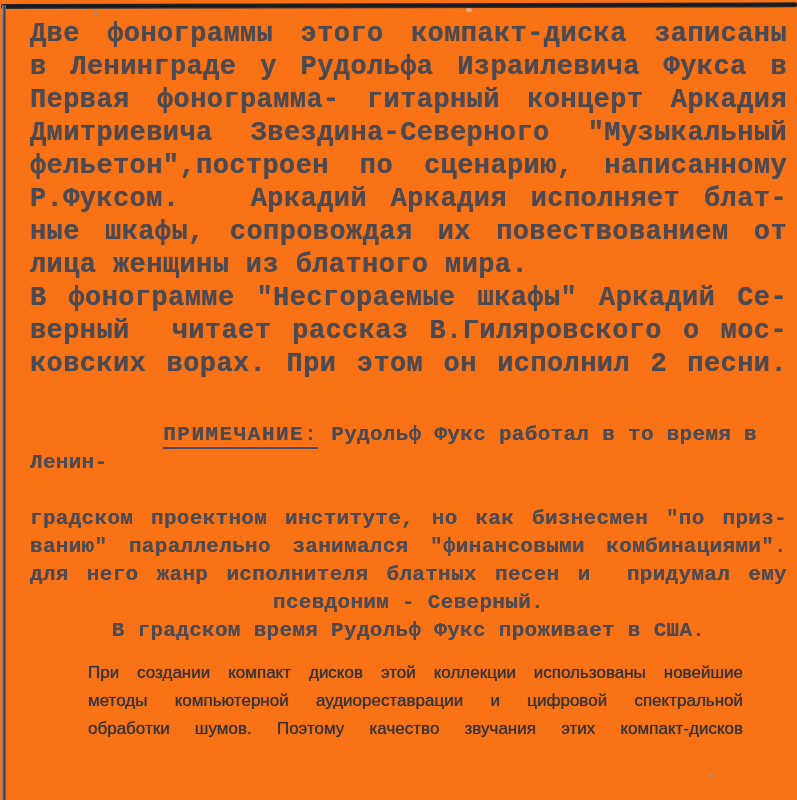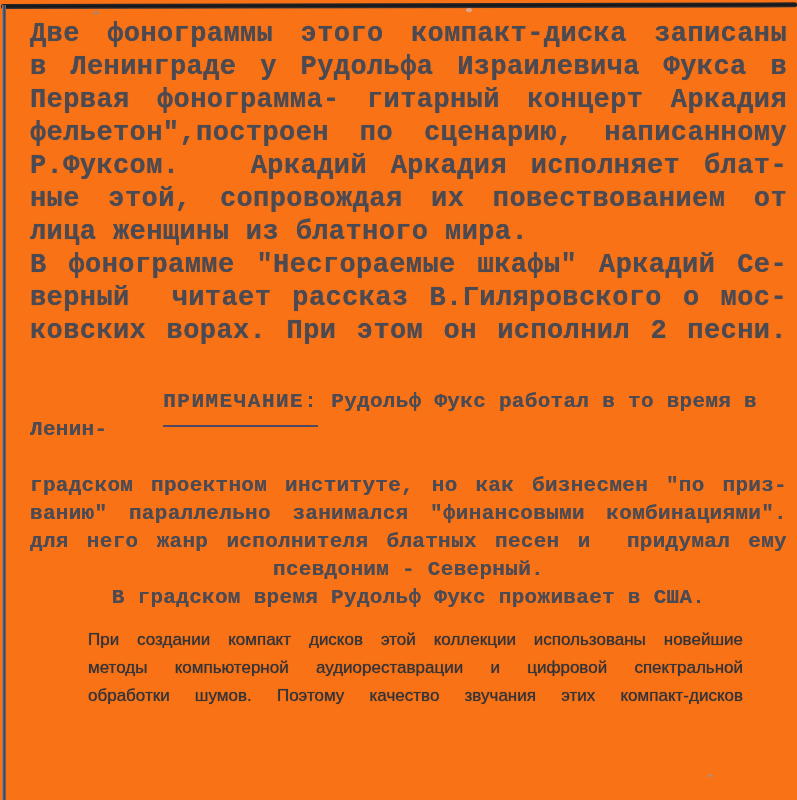--- a/index.html
+++ b/index.html
@@ -42,21 +42,21 @@
   .nline {
     font-size:21px; line-height:28px; font-weight:bold;
     color:#4c4b53; letter-spacing:0.3px;
     white-space:pre-wrap;
     text-shadow:0 0 0.6px rgba(76,75,83,0.8);
     text-align:center;
   }
   .note-label {
     letter-spacing:1.5px;
     border-bottom:2px solid #4f4a64;
-    padding-bottom:12px;
+    padding-bottom:1px;
   }
 
   
   .resto-block { margin-top:14px; margin-left:58px; width:655px; }
   .sline {
     font-family:"Liberation Sans","DejaVu Sans",sans-serif;
     font-size:17px; line-height:28px; font-weight:normal;
     color:#343338;
     white-space:pre-wrap;
     text-shadow:0 0 0.9px rgba(52,51,56,0.9);
@@ -72,23 +72,24 @@
   <div class="speck s1"></div>
   <div class="speck s2"></div>
   <div class="speck s3"></div>
 
   <div class="content">
 
     <div>
       <div class="tline fill">Две фонограммы этого компакт-диска записаны</div>
       <div class="tline fill">в Ленинграде у Рудольфа Израилевича Фукса в</div>
       <div class="tline fill">Первая фонограмма- гитарный концерт Аркадия</div>
+      <div class="tline fill">Дмитриевича Звездина-Северного "Музыкальный</div>
       <div class="tline fill">фельетон",построен по сценарию, написанному</div>
       <div class="tline fill">Р.Фуксом.   Аркадий Аркадия исполняет блат-</div>
-      <div class="tline fill">ные этой, сопровождая их повествованием от</div>
+      <div class="tline fill">ные шкафы, сопровождая их повествованием от</div>
       <div class="tline">лица женщины из блатного мира.</div>
       <div class="tline fill">В фонограмме "Несгораемые шкафы" Аркадий Се-</div>
       <div class="tline fill">верный  читает рассказ В.Гиляровского о мос-</div>
       <div class="tline fill">ковских ворах. При этом он исполнил 2 песни.</div>
     </div>
 
     <div class="note-block">
       <div class="nline fill">
         <span class="note-label">ПРИМЕЧАНИЕ:</span><span> Рудольф Фукс работал в то время в Ленин-</span>
       </div>

